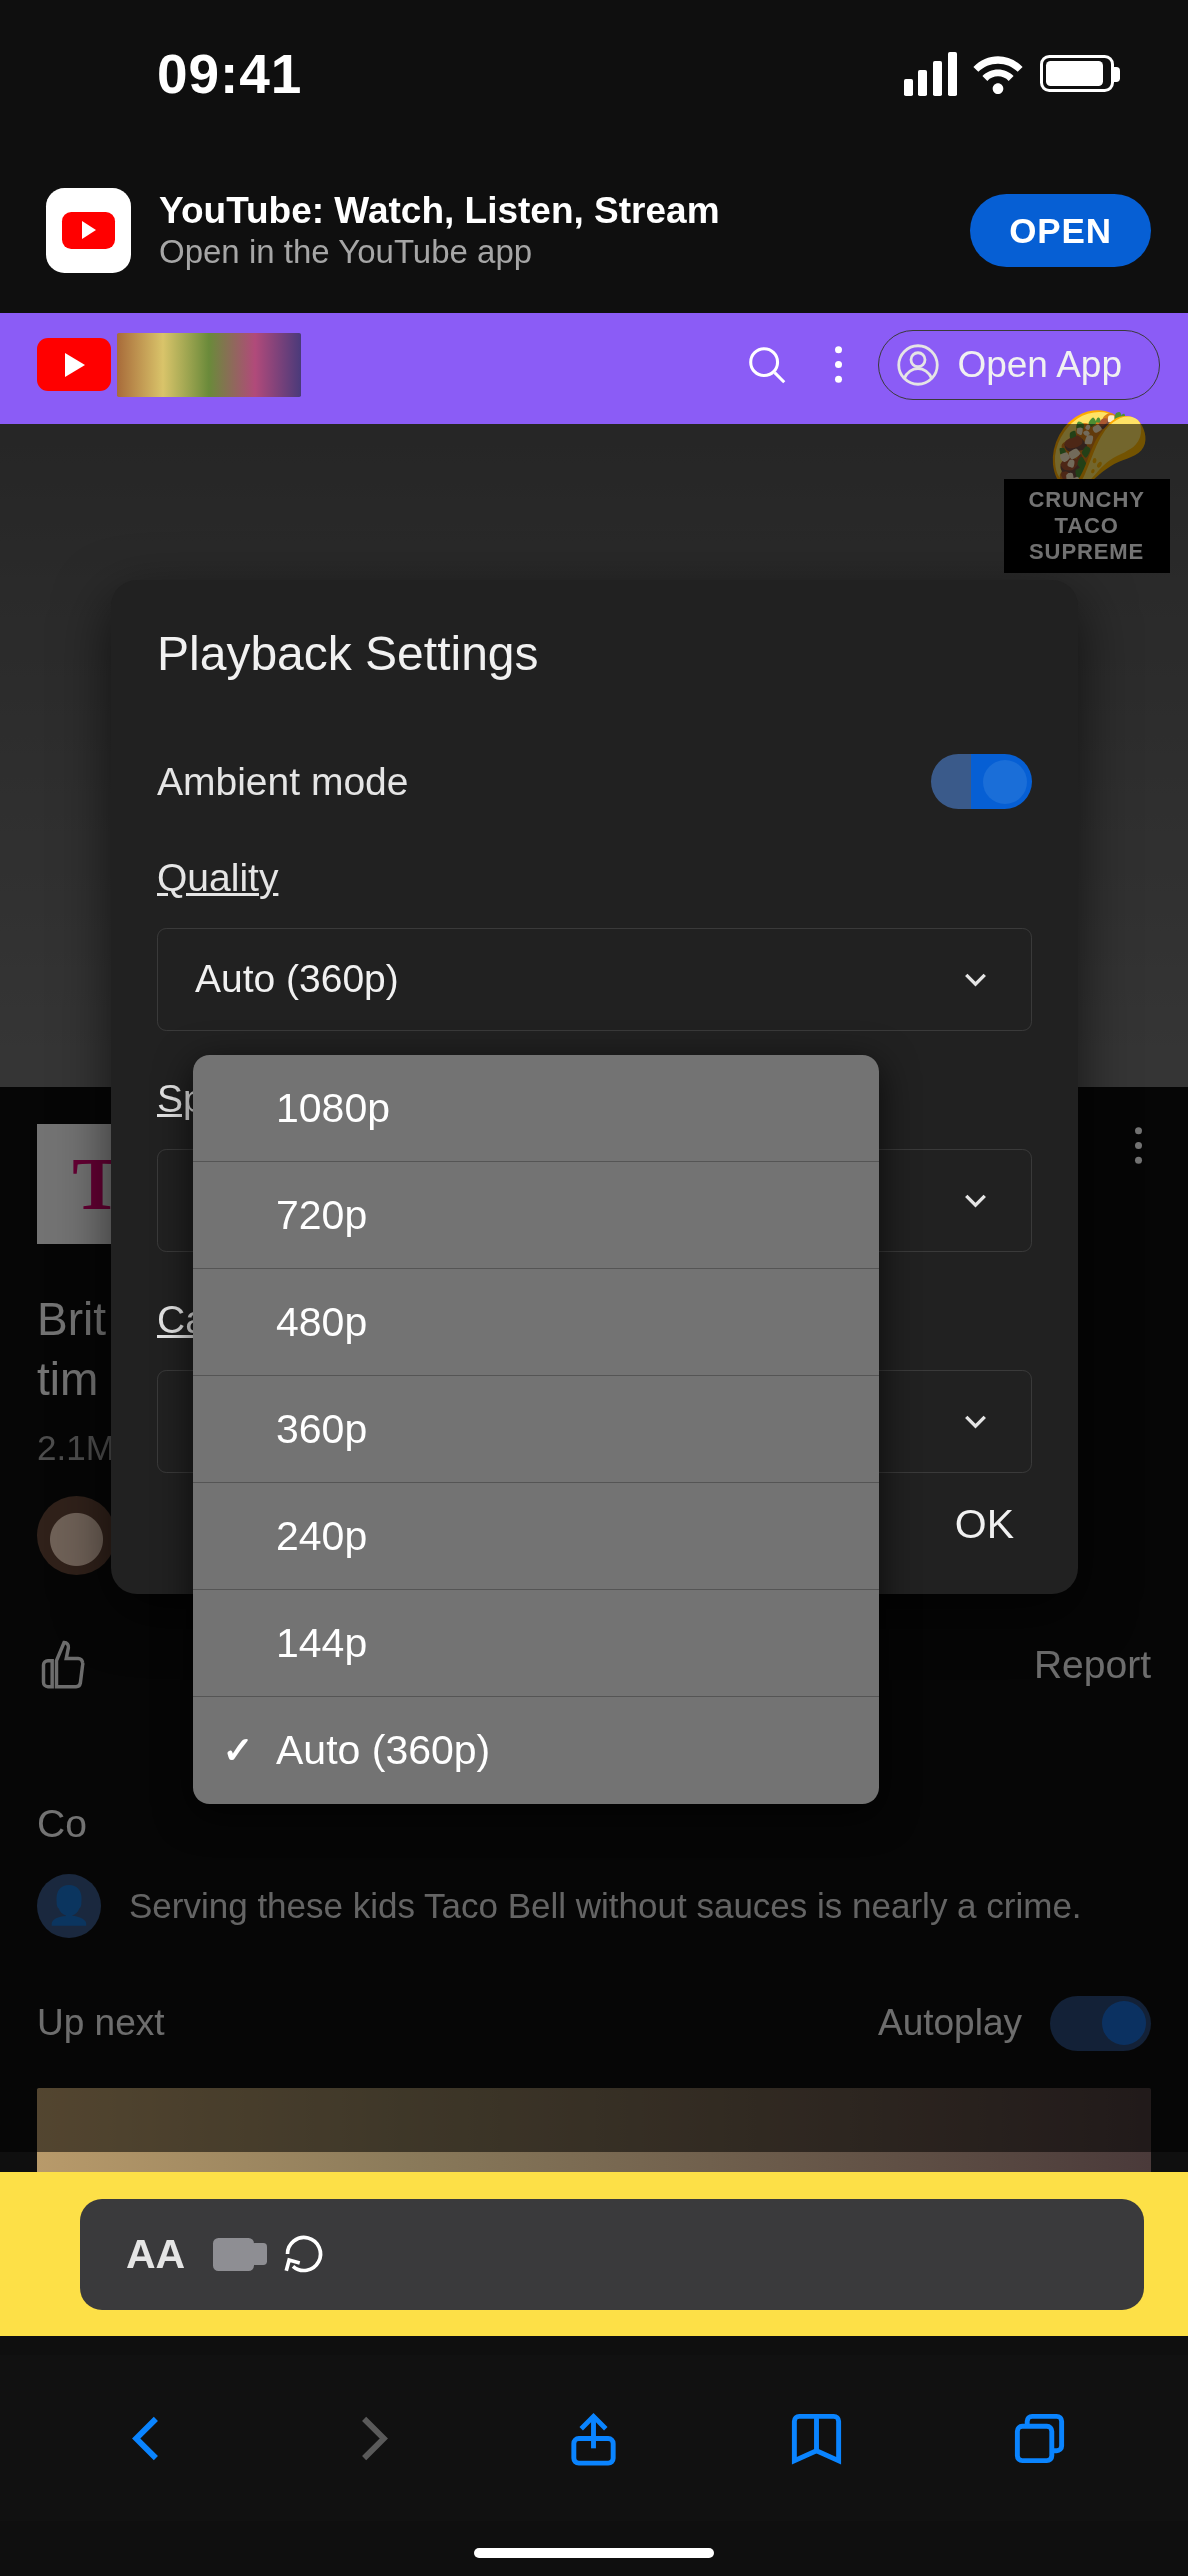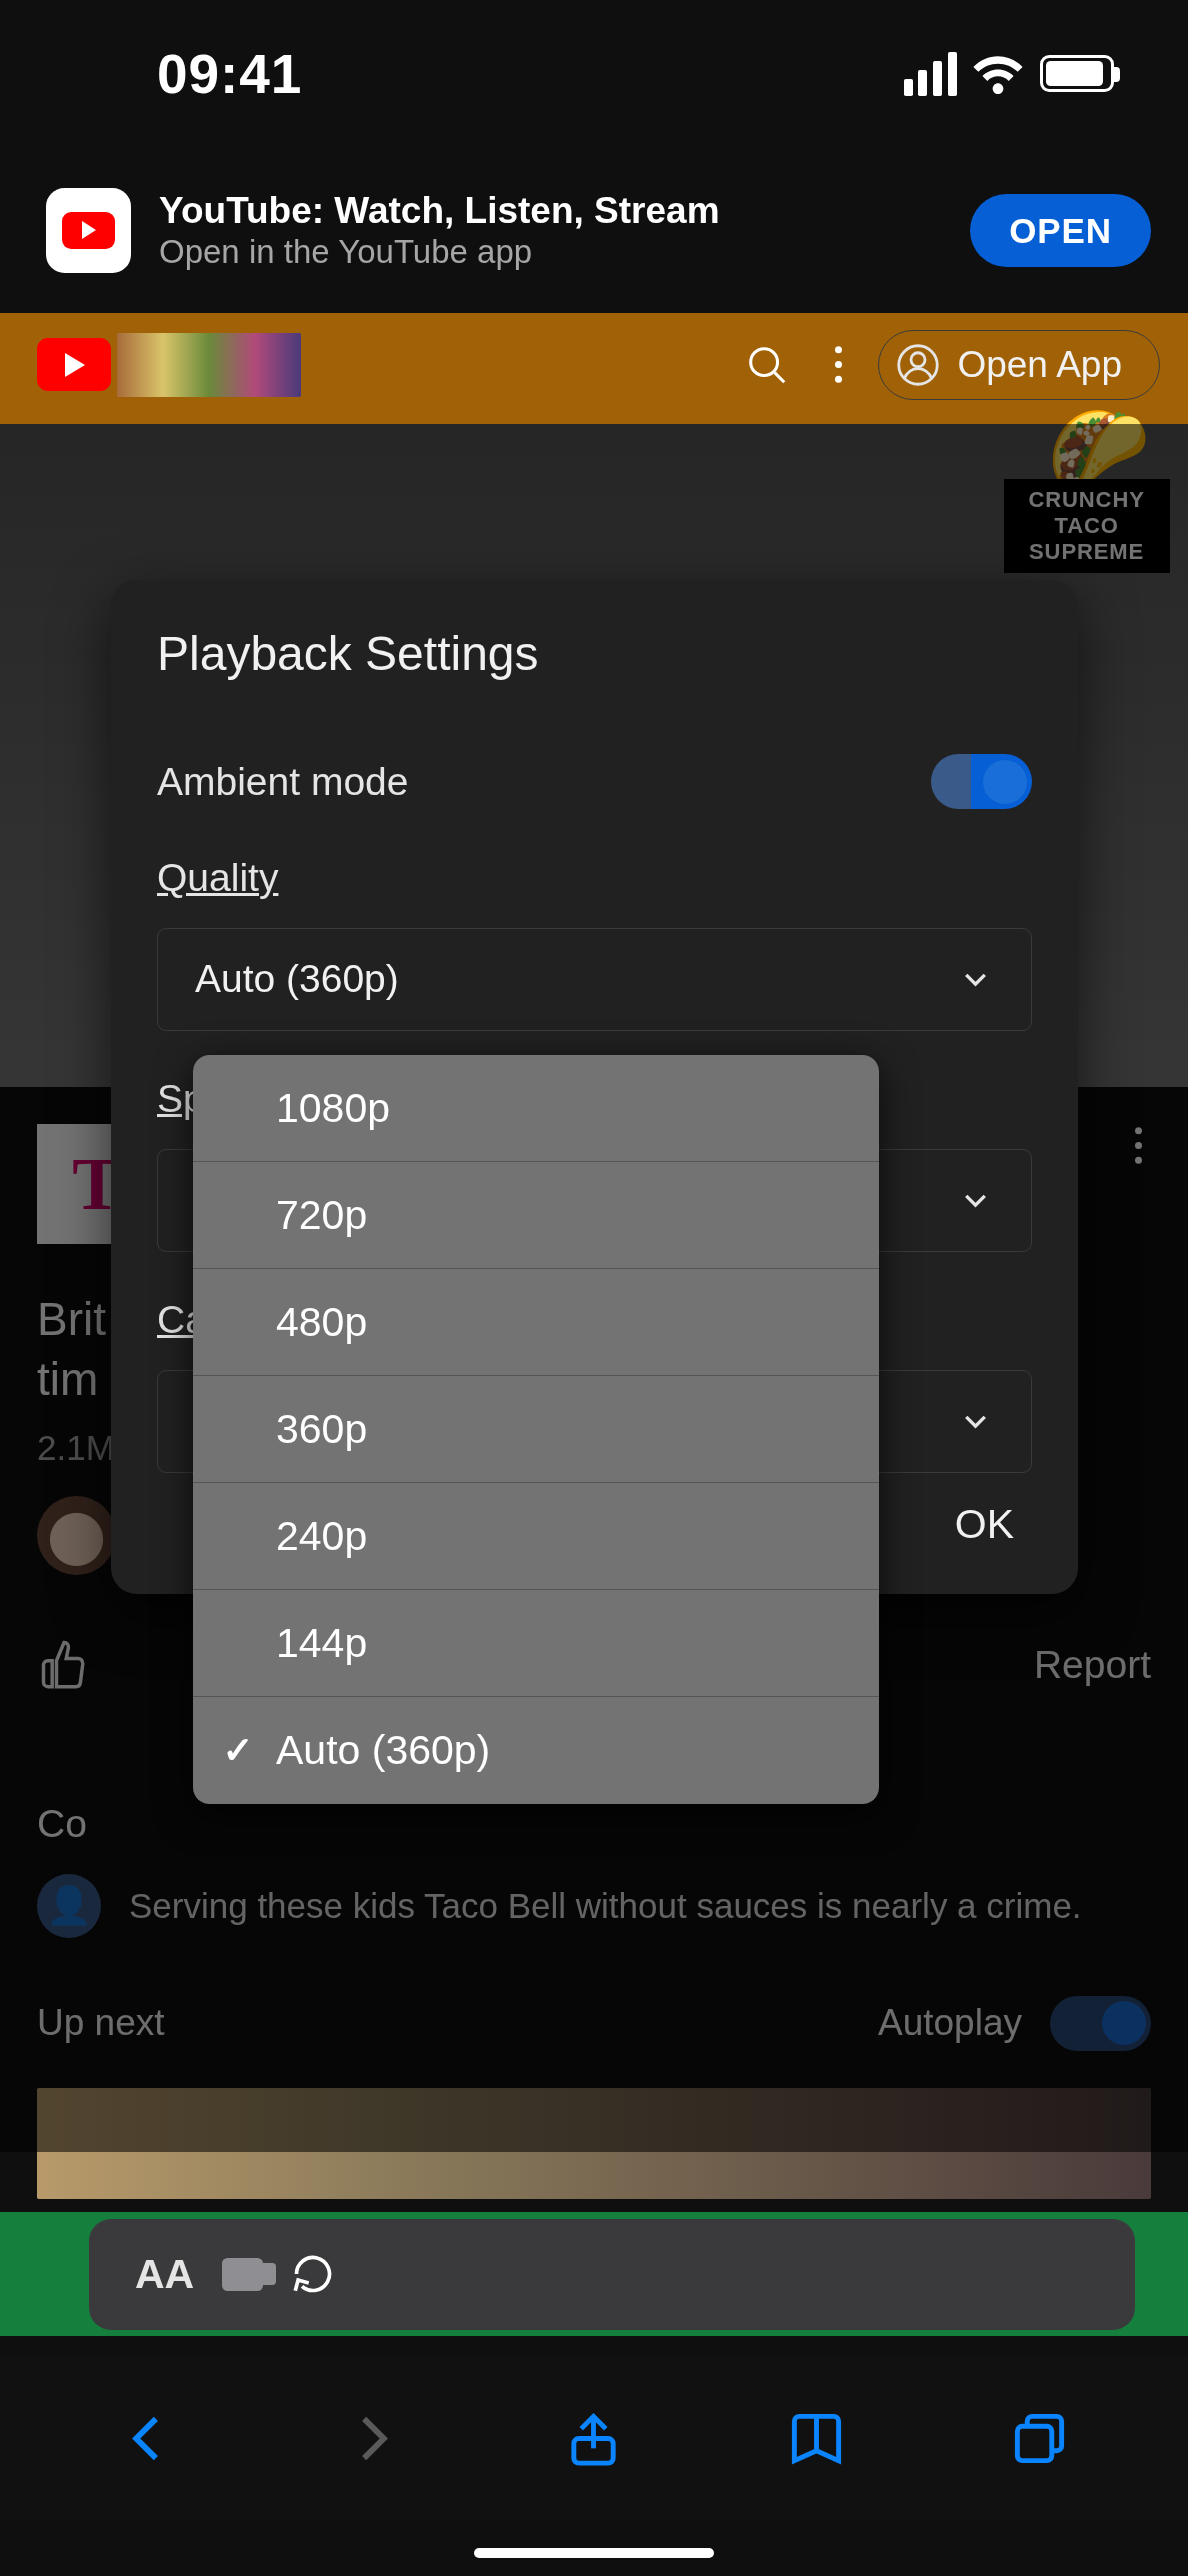--- a/index.html
+++ b/index.html
@@ -22,21 +22,21 @@
   .banner { position:absolute; top:166px; left:0; right:0; height:129px; display:flex; align-items:center; padding:0 37px 0 46px; background:#0f0f0f; gap:28px; }
   .banner-icon { width:85px; height:85px; border-radius:18.4px; background:#fff; display:flex; align-items:center; justify-content:center; }
   .banner-icon .play { width:53px; height:37px; background:#ff0000; border-radius:9.2px; position:relative; }
   .banner-icon .play::after { content:""; position:absolute; left:20px; top:9.2px; border-left:14.7px solid #fff; border-top:9.2px solid transparent; border-bottom:9.2px solid transparent; }
   .banner-txt { flex:1; }
   .banner-title { font-size:37px; font-weight:600; color:#fff; }
   .banner-sub { font-size:33px; color:#a6a6a6; margin-top:1.8px; }
   .banner-open { background:#065fd4; color:#fff; font-size:35px; font-weight:700; letter-spacing:0.9px; padding:16.6px 39px; border-radius:41px; border:none; }
 
   
-  .yt-header { position:absolute; top:313px; left:0; right:0; height:111px; display:flex; align-items:center; padding:0 28px 8px 37px; background:#a16207; gap:6px; }
+  .yt-header { position:absolute; top:313px; left:0; right:0; height:111px; display:flex; align-items:center; padding:0 28px 8px 37px; background:#8b5cf6; gap:6px; }
   .yt-logo { width:74px; height:53px; background:#ff0000; border-radius:11px; position:relative; }
   .yt-logo::after { content:""; position:absolute; left:28px; top:14.7px; border-left:20px solid #fff; border-top:12px solid transparent; border-bottom:12px solid transparent; }
   .doodle { width:184px; height:64px; background:linear-gradient(90deg,#a86b3a,#d9c46a,#6a8a3a,#b14a7a,#4a3a7a); border-radius:1.8px; }
   .yt-spacer { flex:1; }
   .h-btn { width:66px; height:66px; display:flex; align-items:center; justify-content:center; color:#fff; }
   .more-dots { width:7.4px; height:7.4px; background:#fff; border-radius:50%; box-shadow:0 -14.7px 0 #fff, 0 14.7px 0 #fff; }
   .open-app-btn { display:flex; align-items:center; gap:18.4px; border:0.9px solid #3a3a3a; border-radius:46px; padding:13px 37px 13px 18.4px; }
   .open-app-btn .avatar-ic svg { width:42px; height:42px; display:block; }
   .open-app-btn .txt { font-size:37px; color:#f1f1f1; }
 
@@ -91,21 +91,21 @@
   .panel-section-label { font-size:39px; color:#e5e5e5; padding:0 46px; margin-top:46px;text-decoration:underline; }
   .ok-btn { text-align:right; font-size:41px; color:#f1f1f1; padding:28px 64px 18.4px 0; }
 
   
   .dropdown { position:absolute; left:193px; top:1055px; width:686px; background:#737373; border-radius:16.6px; overflow:hidden; box-shadow:0 9.2px 37px rgba(0,0,0,0.7); }
   .dd-item { height:107px; display:flex; align-items:center; padding:0 46px 0 83px; border-bottom:0.9px solid #555; font-size:41px; color:#fff; position:relative; }
   .dd-item:last-child { border-bottom:none; }
   .dd-item .check { position:absolute; left:29.5px; font-size:37px; font-weight:700; }
 
   
-  .safari-bar { position:absolute; left:0; right:0; bottom:240px; height:124px; display:flex; align-items:center; padding:0 25px; background:#15803d; }
+  .safari-bar { position:absolute; left:0; right:0; bottom:240px; height:164px; display:flex; align-items:center; padding:0 16px; background:#fde047; }
   .addr { flex:1; margin:0 28px 0 64px; background:#3a3a3c; border-radius:22px; height:111px; display:flex; align-items:center; padding:0 46px; gap:28px; }
   .aa { font-size:41px; font-weight:600; color:#e5e5e5; }
   .ext-ic { width:41px; height:33px; background:#8e8e93; border-radius:5.5px; position:relative; }
   .ext-ic::after { content:""; position:absolute; right:-13px; top:5.5px; width:16.6px; height:22px; background:#8e8e93; border-radius:3.7px; }
   .addr-center { flex:1; display:flex; align-items:center; justify-content:center; gap:13px; }
   .lock-ic svg { width:28px; height:33px; display:block; color:#e5e5e5; }
   .domain { font-size:41px; color:#fff; }
   .reload-ic svg { width:44px; height:44px; display:block; color:#fff; }
 
   .safari-tools { position:absolute; left:0; right:0; bottom:55px; height:166px; display:flex; align-items:center; justify-content:space-around; padding:0 37px; background:#111; }

